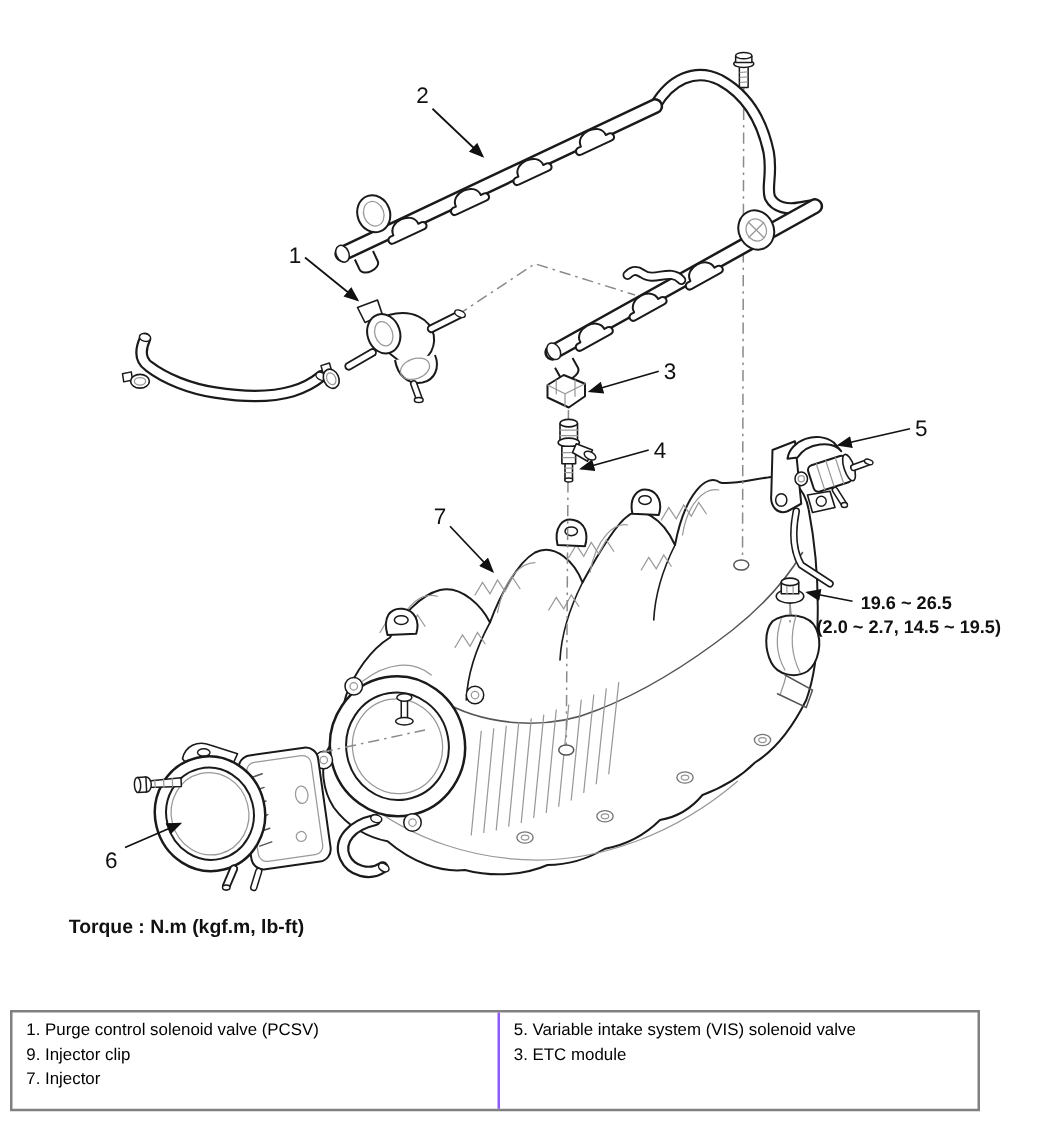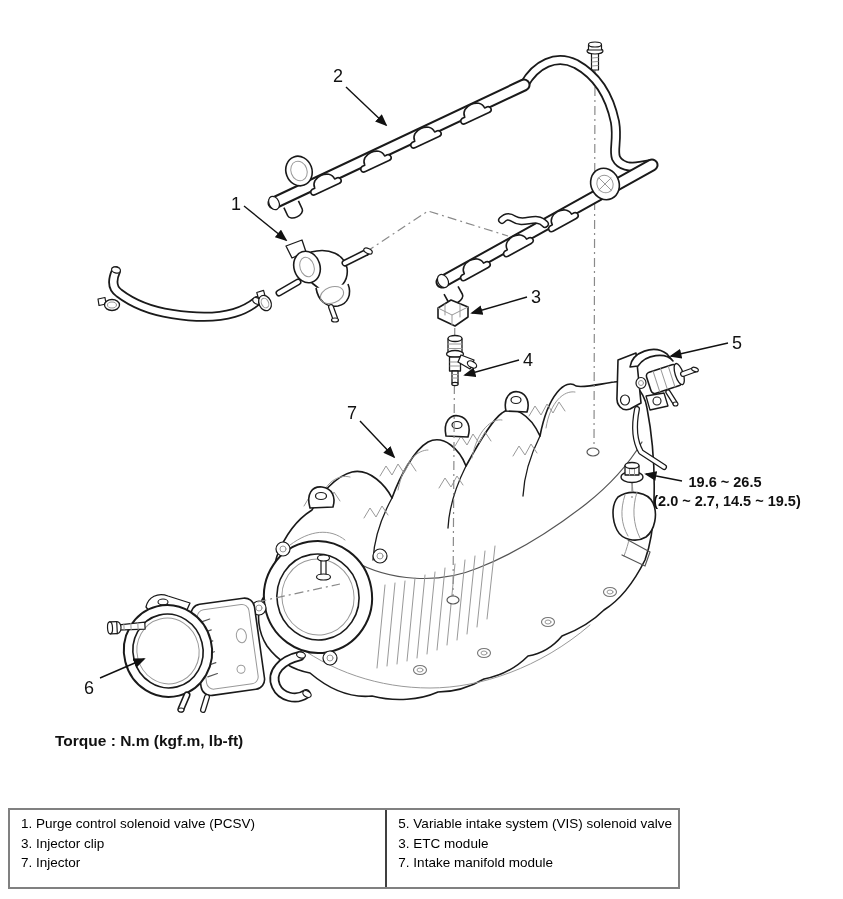--- a/index.html
+++ b/index.html
@@ -15,25 +15,25 @@
   .med  { fill:none; stroke:#555; stroke-width:1.2; stroke-linecap:round; }
   .tubeO{ fill:none; stroke:#1a1a1a; stroke-linecap:round; stroke-linejoin:round; }
   .tubeI{ fill:none; stroke:#fff;     stroke-linecap:round; stroke-linejoin:round; }
   .dash { fill:none; stroke:#8a8a8a; stroke-width:1.2; stroke-dasharray:9 4 2 4; }
   .callout-line { fill:none; stroke:#111; stroke-width:1.4; }
   .num  { font:18px "Liberation Sans", sans-serif; fill:#111; }
   .torq { font:bold 14.5px "Liberation Sans", sans-serif; fill:#111; }
   .note { font:bold 15.5px "Liberation Sans", sans-serif; fill:#111; }
 
   
-  .legend { position:absolute; left:8px; top:808px; width:672px; height:81px;
+  .legend { position:absolute; left:8px; top:808px; width:776px; height:81px;
             border:2px solid #808080; background:#fff; display:flex; box-sizing:border-box; }
   .legend-col { box-sizing:border-box; padding:4px 6px 0 11px; }
   .legend-col-left { width:388px; }
-  .legend-col-right { flex:1; border-left:2px solid #404040; }
+  .legend-col-right { flex:1; border-left:2px solid #8b5cf6; }
   .legend-item { font-size:13.5px; line-height:19.5px; color:#000; white-space:nowrap; }
 </style>
 </head>
 <body>
 
 <div class="page">
 <svg width="843" height="805" viewBox="0 0 843 805">
   <defs>
     <marker id="arr" viewBox="0 0 10 8" refX="8.5" refY="4" markerWidth="9" markerHeight="7" orient="auto">
       <path d="M0,0 L10,4 L0,8 Z" fill="#111"></path>
@@ -369,22 +369,21 @@
     <text class="torq" x="725" y="487" text-anchor="middle">19.6 ~ 26.5</text>
     <text class="torq" x="727" y="506" text-anchor="middle">(2.0 ~ 2.7, 14.5 ~ 19.5)</text>
   </g>
 
   <text class="note" x="55" y="746">Torque : N.m (kgf.m, lb-ft)</text>
 </svg>
 
 <div class="legend">
   <div class="legend-col legend-col-left">
     <div class="legend-item">1. Purge control solenoid valve (PCSV)</div>
-    <div class="legend-item">3. Injector clip</div>
+    <div class="legend-item">9. Injector clip</div>
     <div class="legend-item">7. Injector</div>
   </div>
   <div class="legend-col legend-col-right">
     <div class="legend-item">5. Variable intake system (VIS) solenoid valve</div>
     <div class="legend-item">3. ETC module</div>
-    <div class="legend-item">7. Intake manifold module</div>
   </div>
 </div>
 </div>
 
 </body></html>

